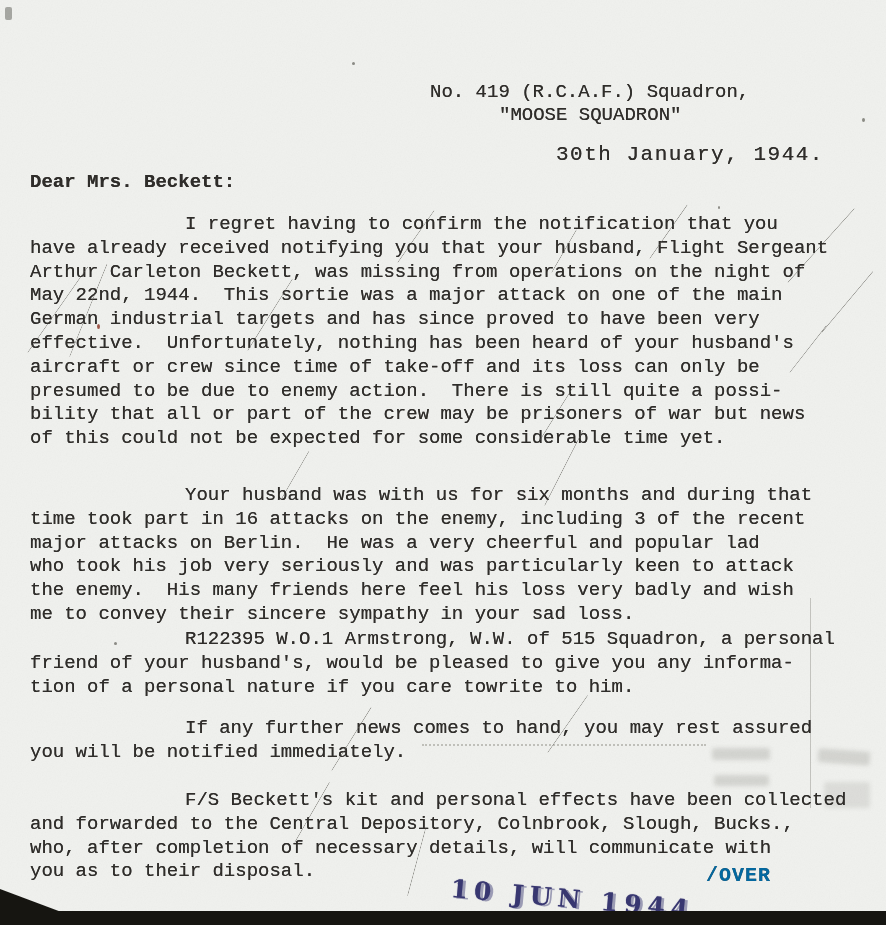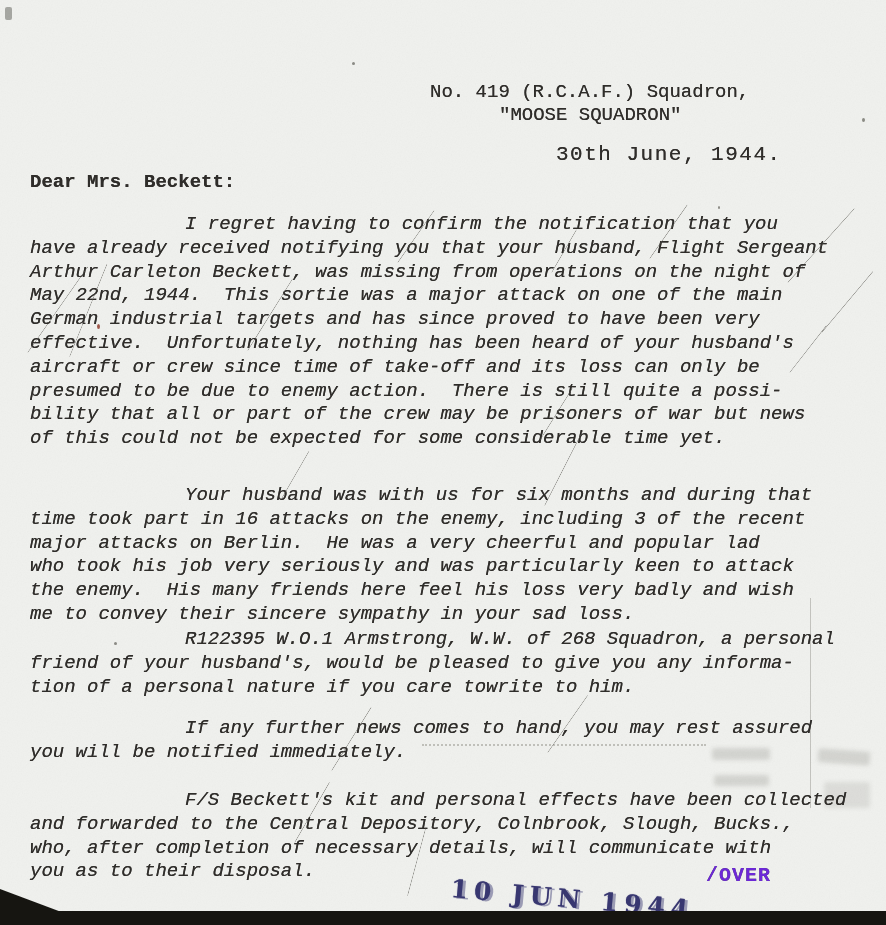--- a/index.html
+++ b/index.html
@@ -17,27 +17,27 @@
     font:19px/23.8px "Liberation Mono", monospace;
     color:#2f2d2a;
     text-shadow:0 0 0.6px rgba(47,45,42,0.85);
     z-index:2;
     margin:0;
   }
   .lh1{left:430px;top:81px;}
   .lh2{left:499px;top:104px;}
   .date{left:556px;top:143px;font-size:21px;letter-spacing:1.5px;}
   .salutation{left:30px;top:171px;font-weight:bold;}
-  .para{left:30px;width:846px;text-indent:155px;font-style:italic;}
+  .para{left:30px;width:846px;text-indent:155px;}
   .p1{top:213px;}
   .p2{top:484px;}
   .p3{top:628px;}
   .p4{top:717px;}
   .p5{top:789px;}
-  .over{left:706px;top:864px;font-weight:bold;font-size:20px;letter-spacing:1px;color:#6d28d9;}
+  .over{left:706px;top:864px;font-weight:bold;font-size:20px;letter-spacing:1px;color:#0369a1;}
   .stamp{
     position:absolute;left:452px;top:874px;z-index:4;
     font-family:"DejaVu Serif", serif;font-weight:bold;
     font-size:25px;letter-spacing:6px;
     color:#2b2a68;
     transform:rotate(5deg);transform-origin:left top;
     text-shadow:3px 1px 0 rgba(43,42,104,0.45), 0 0 1px rgba(43,42,104,0.6);
     opacity:0.93;white-space:pre;
   }
   .pencil{
@@ -65,41 +65,41 @@
   .sp7{left:97px;top:324px;width:3px;height:5px;background:#a05a4c;}
   .grain{position:absolute;inset:0;z-index:5;pointer-events:none;opacity:.055;mix-blend-mode:multiply;}
 </style>
 </head>
 <body>
 
 <div class="page">
 
   <div class="typed lh1">No. 419 (R.C.A.F.) Squadron,</div>
   <div class="typed lh2">"MOOSE SQUADRON"</div>
-  <div class="typed date">30th June, 1944.</div>
+  <div class="typed date">30th January, 1944.</div>
 
   <div class="typed salutation">Dear Mrs. Beckett:</div>
 
   <p class="typed para p1">I regret having to confirm the notification that you
 have already received notifying you that your husband, Flight Sergeant
 Arthur Carleton Beckett, was missing from operations on the night of
 May 22nd, 1944.  This sortie was a major attack on one of the main
 German industrial targets and has since proved to have been very
 effective.  Unfortunately, nothing has been heard of your husband's
 aircraft or crew since time of take-off and its loss can only be
 presumed to be due to enemy action.  There is still quite a possi-
 bility that all or part of the crew may be prisoners of war but news
 of this could not be expected for some considerable time yet.</p>
   <p class="typed para p2">Your husband was with us for six months and during that
 time took part in 16 attacks on the enemy, including 3 of the recent
 major attacks on Berlin.  He was a very cheerful and popular lad
 who took his job very seriously and was particularly keen to attack
 the enemy.  His many friends here feel his loss very badly and wish
 me to convey their sincere sympathy in your sad loss.</p>
-  <p class="typed para p3">R122395 W.O.1 Armstrong, W.W. of 268 Squadron, a personal
+  <p class="typed para p3">R122395 W.O.1 Armstrong, W.W. of 515 Squadron, a personal
 friend of your husband's, would be pleased to give you any informa-
 tion of a personal nature if you care towrite to him.</p>
   <p class="typed para p5">F/S Beckett's kit and personal effects have been collected
 and forwarded to the Central Depository, Colnbrook, Slough, Bucks.,
 who, after completion of necessary details, will communicate with
 you as to their disposal.</p>
   <p class="typed para p4">If any further news comes to hand, you may rest assured
 you will be notified immediately.</p>
 
   <div class="typed over">/OVER</div>

